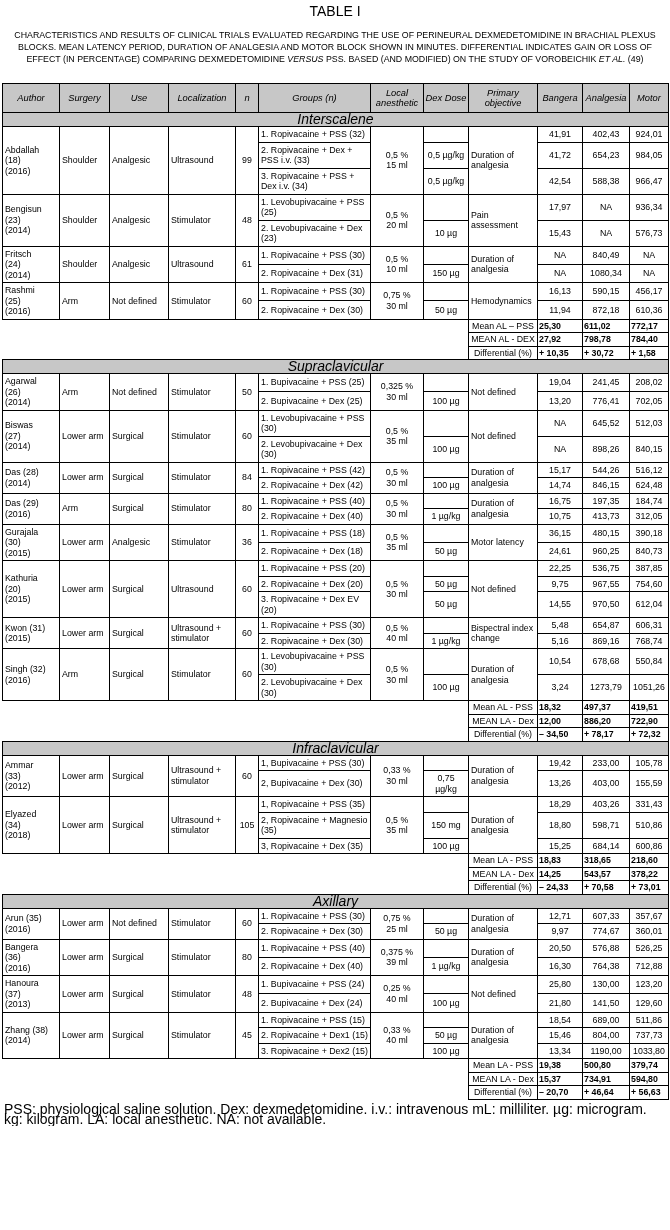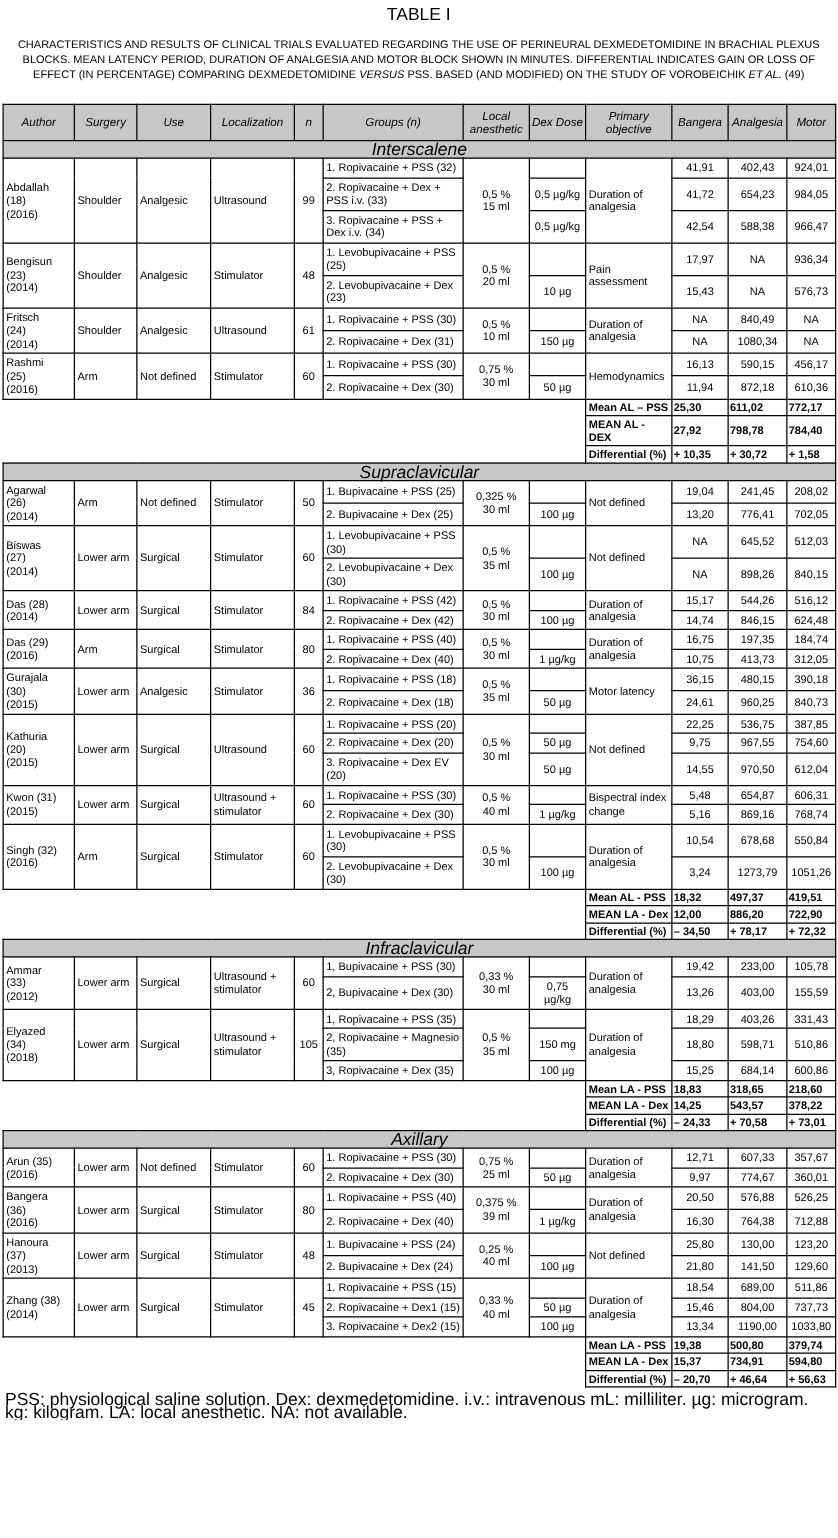--- a/index.html
+++ b/index.html
@@ -8,21 +8,21 @@
   .title-line{text-align:center;font-size:14px;line-height:12px;}
   .caption{width:648px;margin:12px auto;text-align:center;font-size:8.8px;line-height:12px;}
   .it{font-style:italic;}
   table{border-collapse:collapse;table-layout:fixed;width:666px;margin:18px auto 0 auto;}
   td,th{border:1px solid #000;font-size:8.8px;line-height:10.5px;padding:2px;vertical-align:middle;text-align:left;word-wrap:break-word;}
   th{background:#c7c7c7;font-style:italic;font-weight:normal;font-size:9.3px;height:26px;text-align:center;padding:1px;}
   .section-td{background:#c7c7c7;font-style:italic;text-align:center;padding:1px;font-size:14px;height:11px;}
   .ctr{text-align:center;}
   .pre{white-space:pre-line;}
   .blank{border:none;}
-  .sl{font-weight:bold;padding:1px 2px;}
+  .sl{font-weight:normal;padding:1px 2px;text-align:center;}
   .sv{font-weight:bold;padding:1px;}
   .footnote{font-size:14px;padding:4px 2px 2px 2px;line-height:10px;}
 </style>
 </head>
 <body>
 
 <div class="page">
   <div class="title-line">TABLE I</div>
   <div class="caption"><span>CHARACTERISTICS AND RESULTS OF CLINICAL TRIALS EVALUATED REGARDING THE USE OF PERINEURAL DEXMEDETOMIDINE IN BRACHIAL PLEXUS BLOCKS. MEAN LATENCY PERIOD, DURATION OF ANALGESIA AND MOTOR BLOCK SHOWN IN MINUTES. DIFFERENTIAL INDICATES GAIN OR LOSS OF EFFECT (IN PERCENTAGE) COMPARING DEXMEDETOMIDINE </span><span class="it">VERSUS</span><span> PSS. BASED (AND MODIFIED) ON THE STUDY OF VOROBEICHIK </span><span class="it">ET AL.</span><span> (49)</span></div>
 

